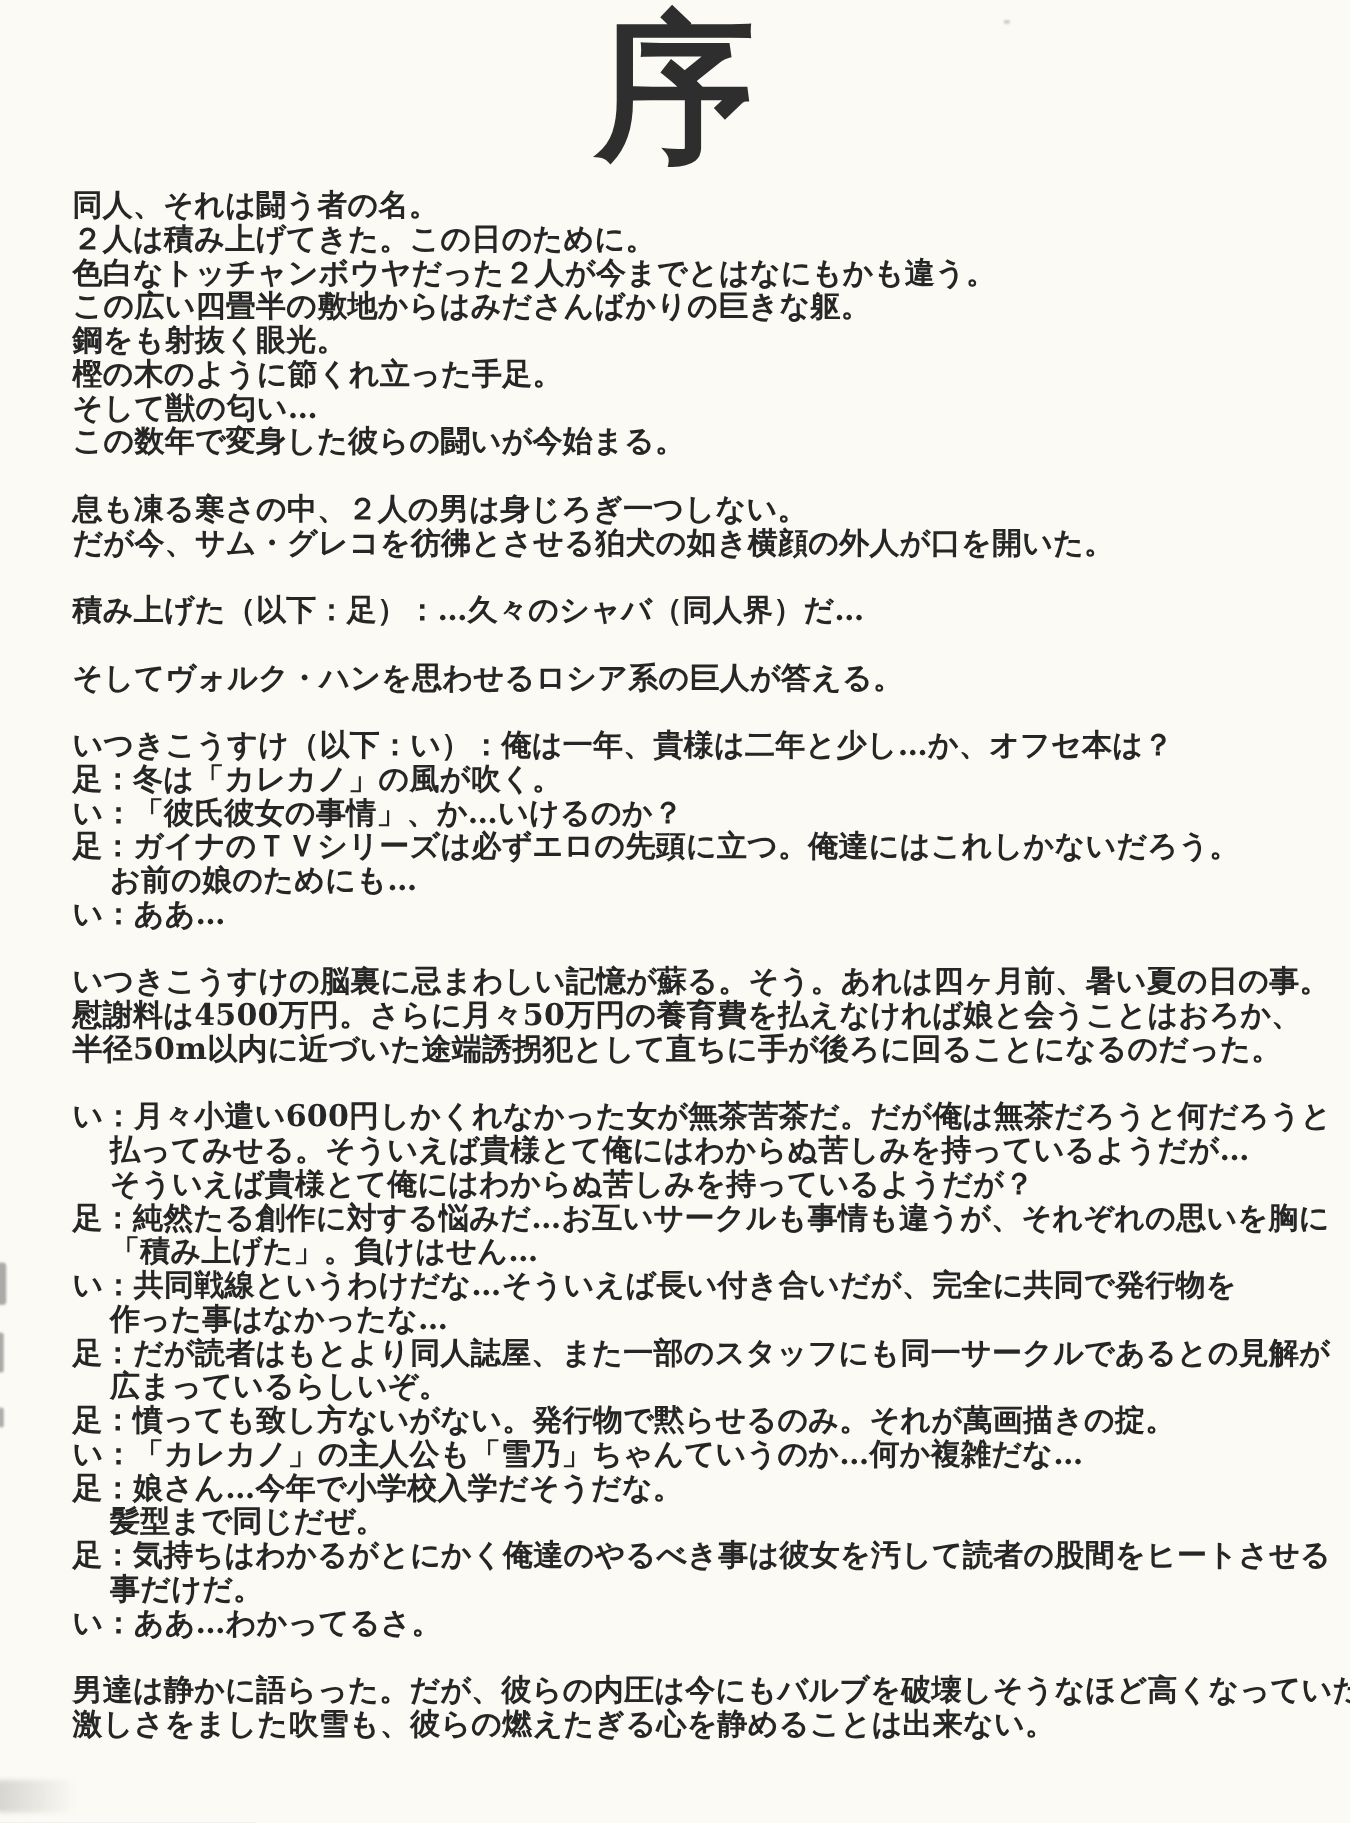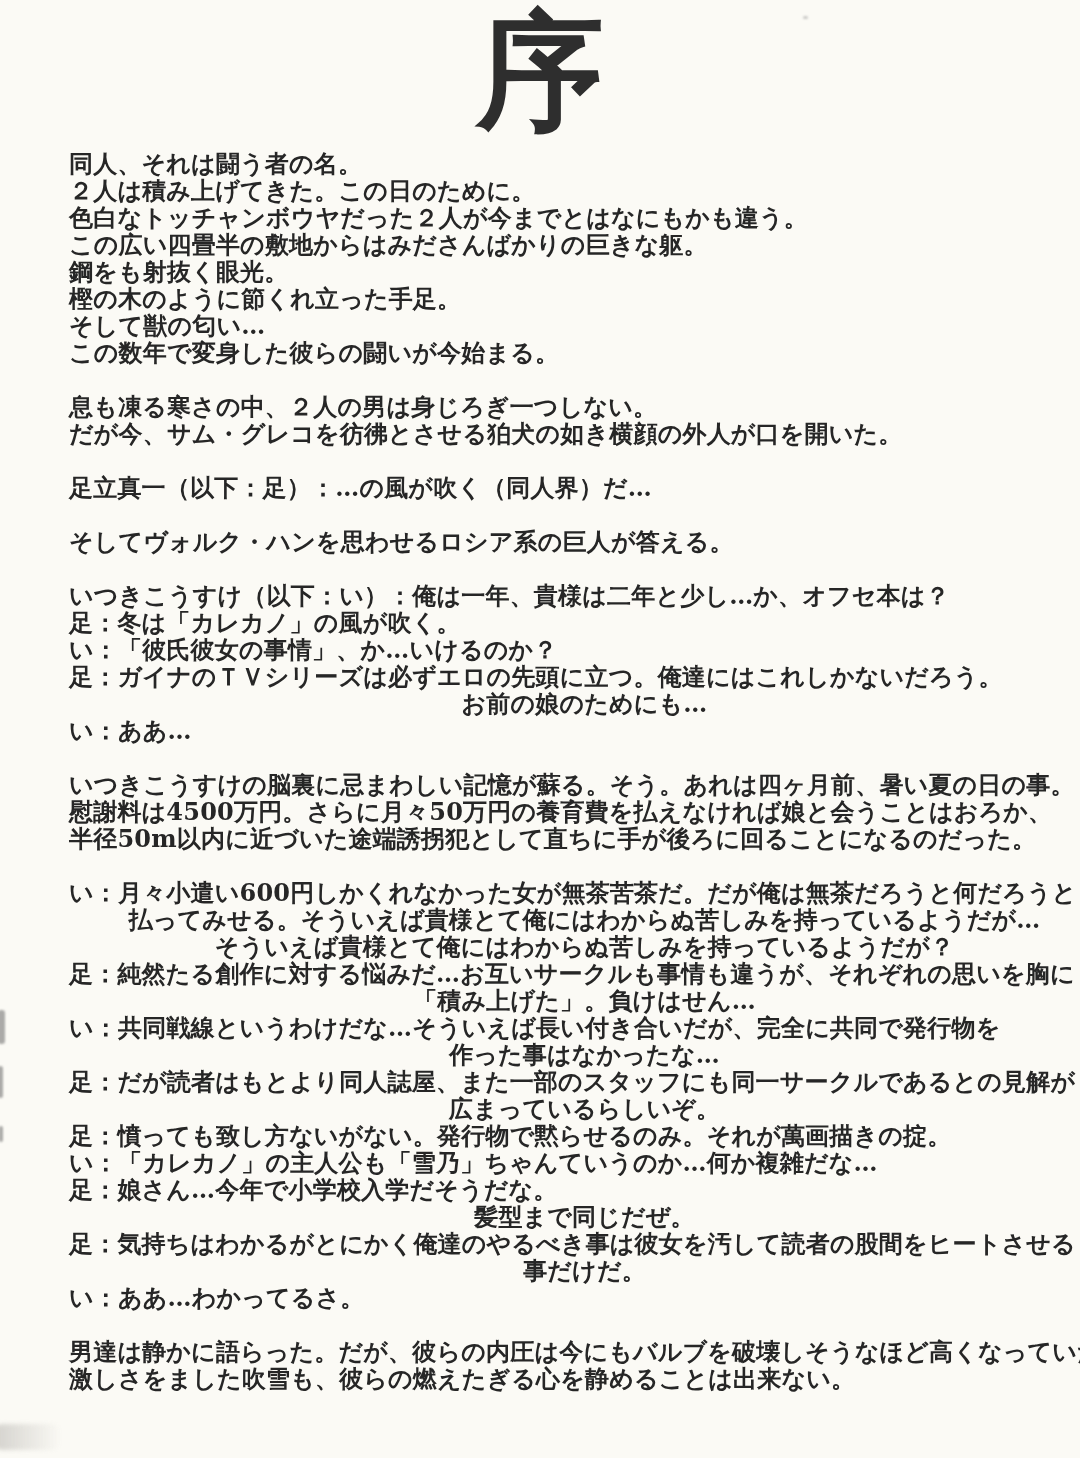--- a/index.html
+++ b/index.html
@@ -31,28 +31,27 @@
     position: absolute;
     top: 150px;
     left: 58px;
     right: 10px;
     font-size: 24px;
     line-height: 27px;
     font-weight: 600;
     letter-spacing: 0.2px;
   }
   .para {
-    margin: 0 0 27px 11px;
+    margin: 0 0 27px 0;
   }
   .line {
     white-space: nowrap;
   }
   .line.indent {
     padding-left: 30px;
-    text-align: center;
   }
   
   .artifact {
     position: absolute;
     background: #6a6a6a;
     opacity: 0.55;
     border-radius: 3px;
     filter: blur(1px);
   }
   .artifact.a1 { left: -2px; top: 1010px; width: 7px;  height: 34px; }
@@ -79,21 +78,21 @@
         <div class="line">鋼をも射抜く眼光。</div>
         <div class="line">樫の木のように節くれ立った手足。</div>
         <div class="line">そして獣の匂い…</div>
         <div class="line">この数年で変身した彼らの闘いが今始まる。</div>
       </div>
       <div class="para">
         <div class="line">息も凍る寒さの中、２人の男は身じろぎ一つしない。</div>
         <div class="line">だが今、サム・グレコを彷彿とさせる狛犬の如き横顔の外人が口を開いた。</div>
       </div>
       <div class="para">
-        <div class="line">足立真一（以下：足）：…の風が吹く（同人界）だ…</div>
+        <div class="line">積み上げた（以下：足）：…久々のシャバ（同人界）だ…</div>
       </div>
       <div class="para">
         <div class="line">そしてヴォルク・ハンを思わせるロシア系の巨人が答える。</div>
       </div>
       <div class="para">
         <div class="line">いつきこうすけ（以下：い）：俺は一年、貴様は二年と少し…か、オフセ本は？</div>
         <div class="line">足：冬は「カレカノ」の風が吹く。</div>
         <div class="line">い：「彼氏彼女の事情」、か…いけるのか？</div>
         <div class="line">足：ガイナのＴＶシリーズは必ずエロの先頭に立つ。俺達にはこれしかないだろう。</div>
         <div class="line indent">お前の娘のためにも…</div>

